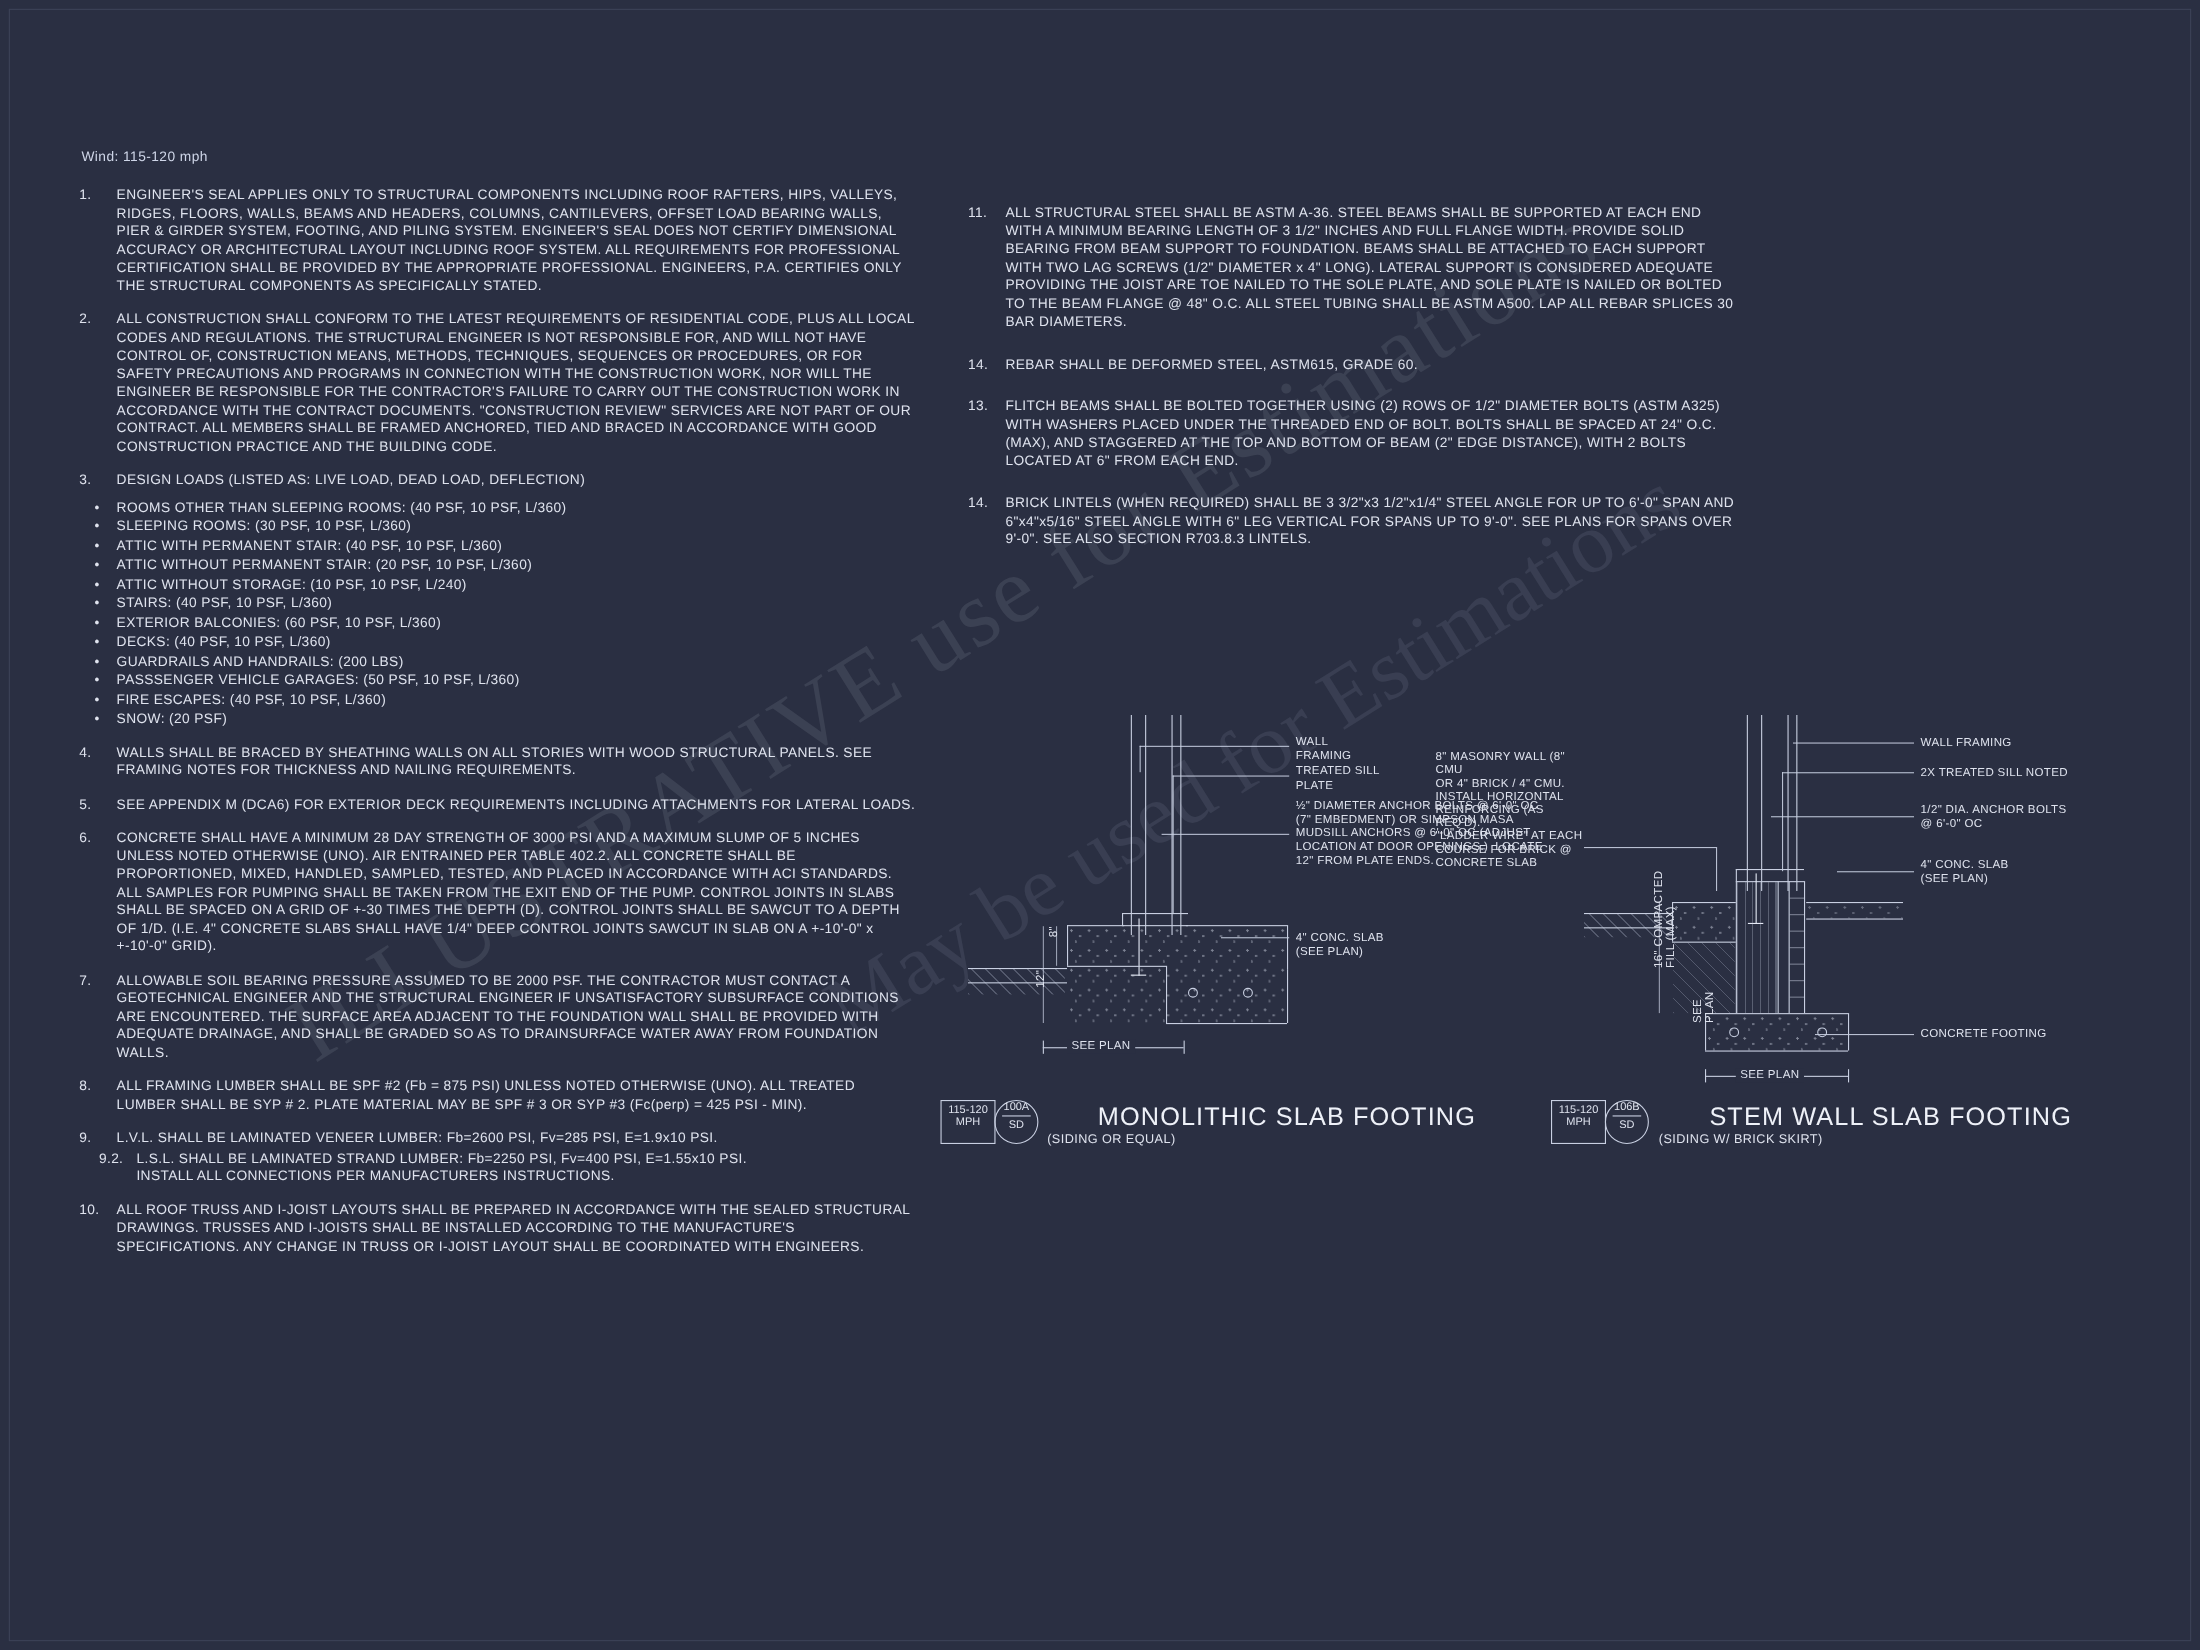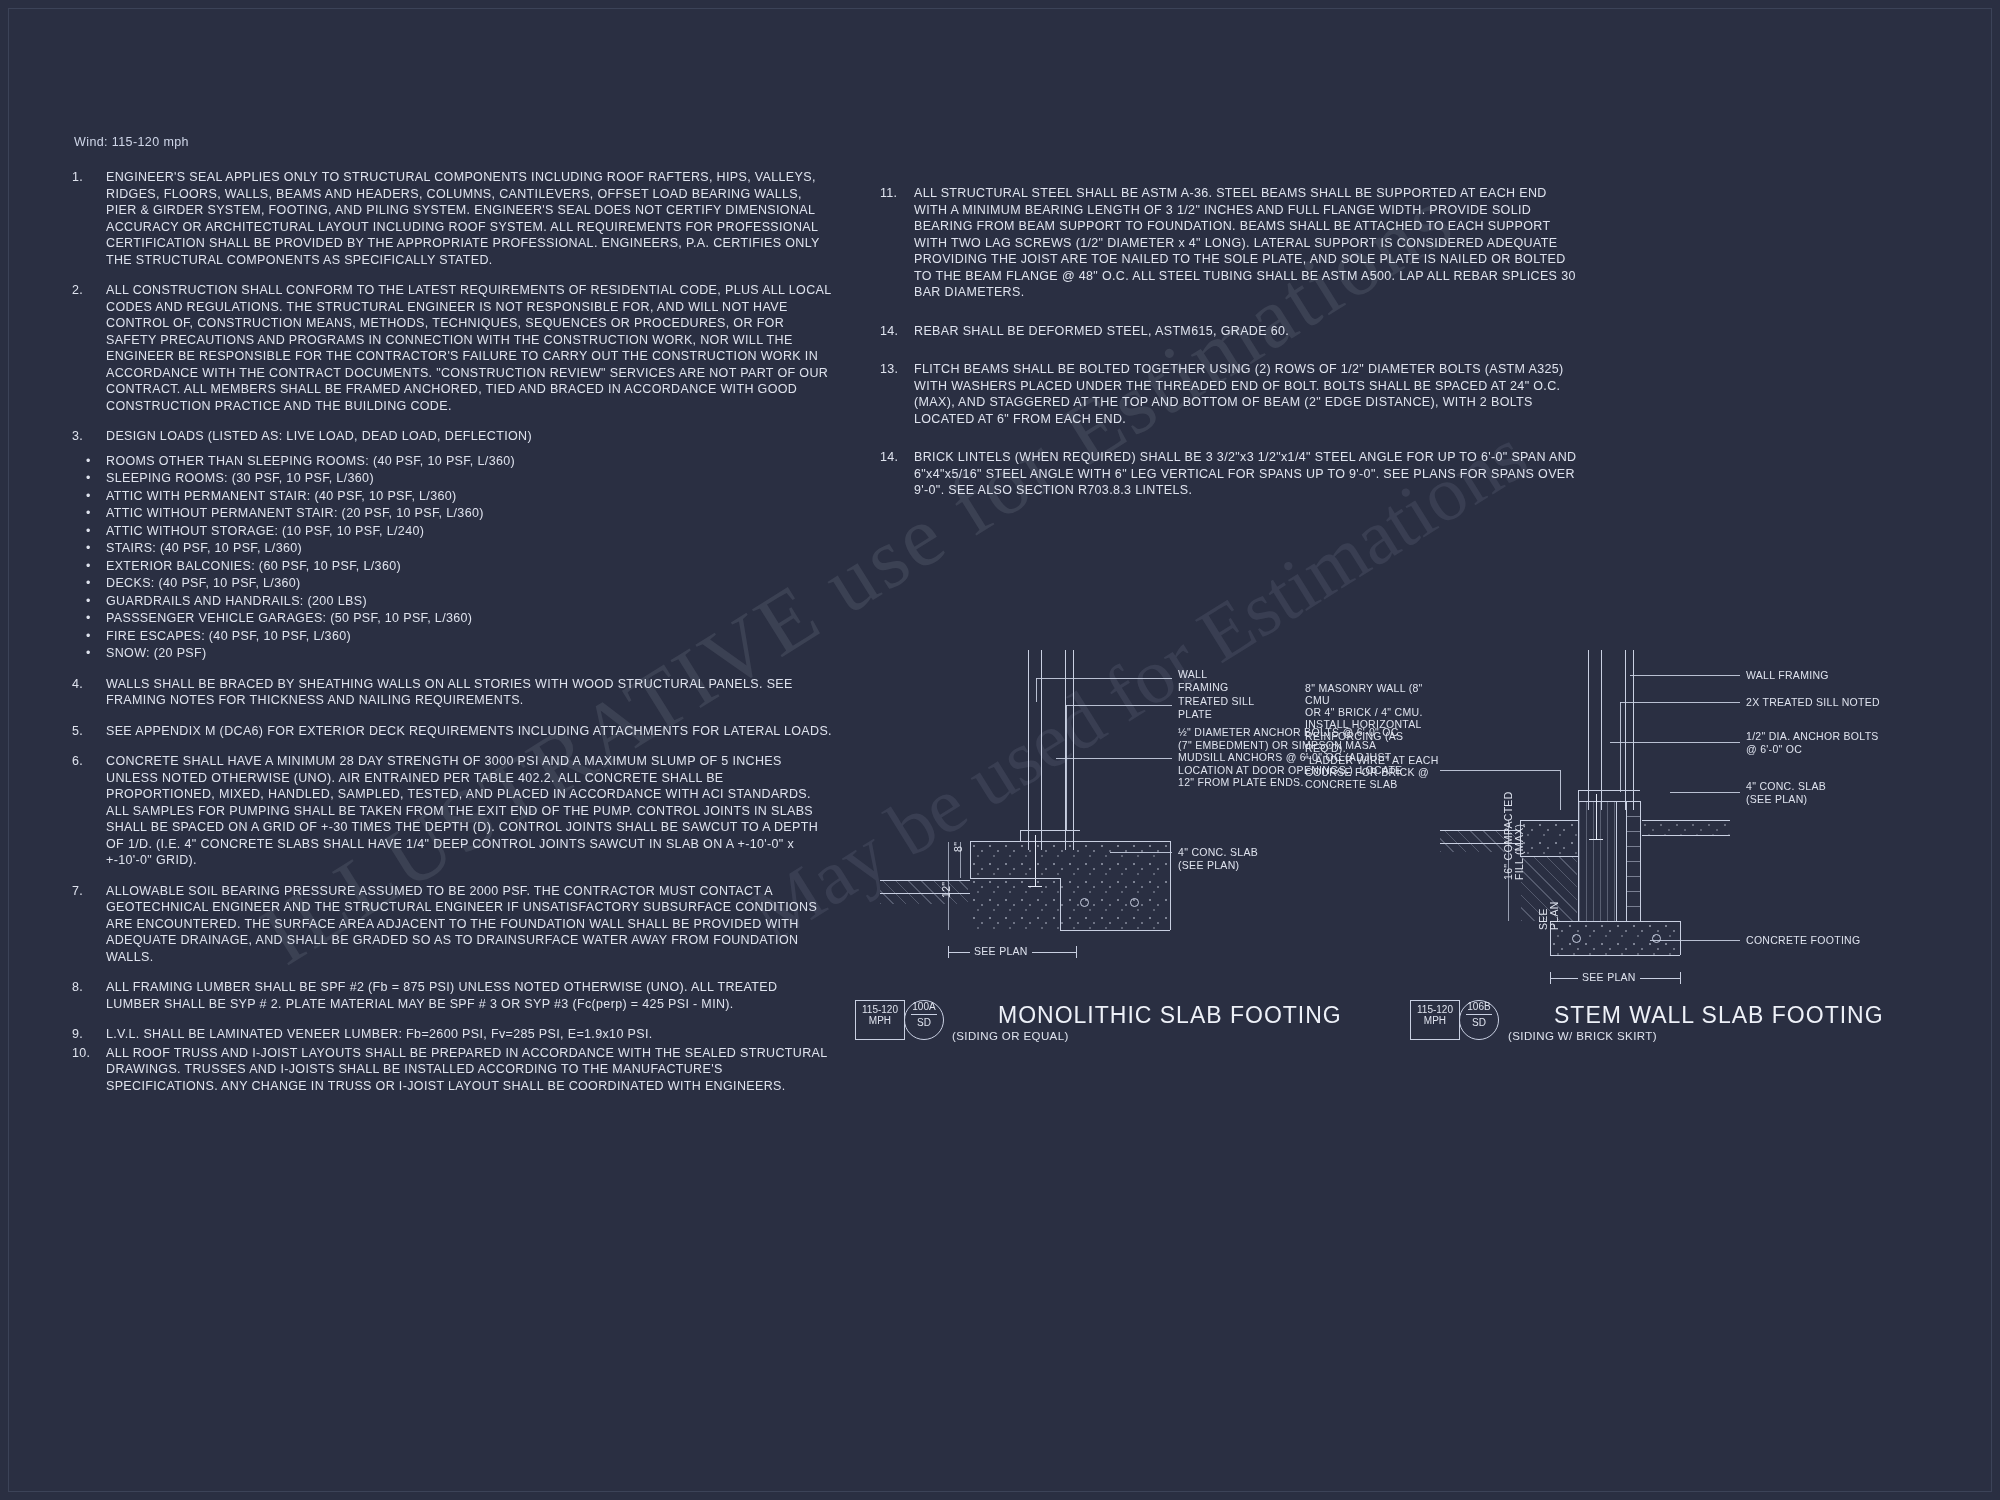--- a/index.html
+++ b/index.html
@@ -155,20 +155,25 @@
     </div>
     <div class="item">
       <div class="num">8.</div>
       <div class="txt">ALL FRAMING LUMBER SHALL BE SPF #2 (Fb = 875 PSI) UNLESS NOTED OTHERWISE (UNO). ALL TREATED LUMBER SHALL BE SYP # 2. PLATE MATERIAL MAY BE SPF # 3 OR SYP #3 (Fc(perp) = 425 PSI - MIN).</div>
     </div>
     <div class="item" style="margin-bottom:2px">
       <div class="num">9.</div>
       <div class="txt">L.V.L.  SHALL BE LAMINATED VENEER LUMBER: Fb=2600 PSI, Fv=285 PSI, E=1.9x10   PSI.</div>
     </div>
 
+    <div class="item">
+      <div class="num sub">9.2.</div>
+      <div class="txt" style="white-space:pre-line">L.S.L.  SHALL BE LAMINATED STRAND LUMBER: Fb=2250 PSI, Fv=400 PSI, E=1.55x10   PSI.
+INSTALL ALL CONNECTIONS PER MANUFACTURERS INSTRUCTIONS.</div>
+    </div>
 
     <div class="item">
       <div class="num">10.</div>
       <div class="txt">ALL ROOF TRUSS AND I-JOIST LAYOUTS SHALL BE PREPARED IN ACCORDANCE WITH THE SEALED STRUCTURAL DRAWINGS. TRUSSES AND I-JOISTS SHALL BE INSTALLED ACCORDING TO THE MANUFACTURE'S SPECIFICATIONS. ANY CHANGE IN TRUSS OR I-JOIST LAYOUT SHALL BE COORDINATED WITH  ENGINEERS.</div>
     </div>
   </div>
 
   <div class="col-right">
     <div class="item">
       <div class="num">11.</div>

